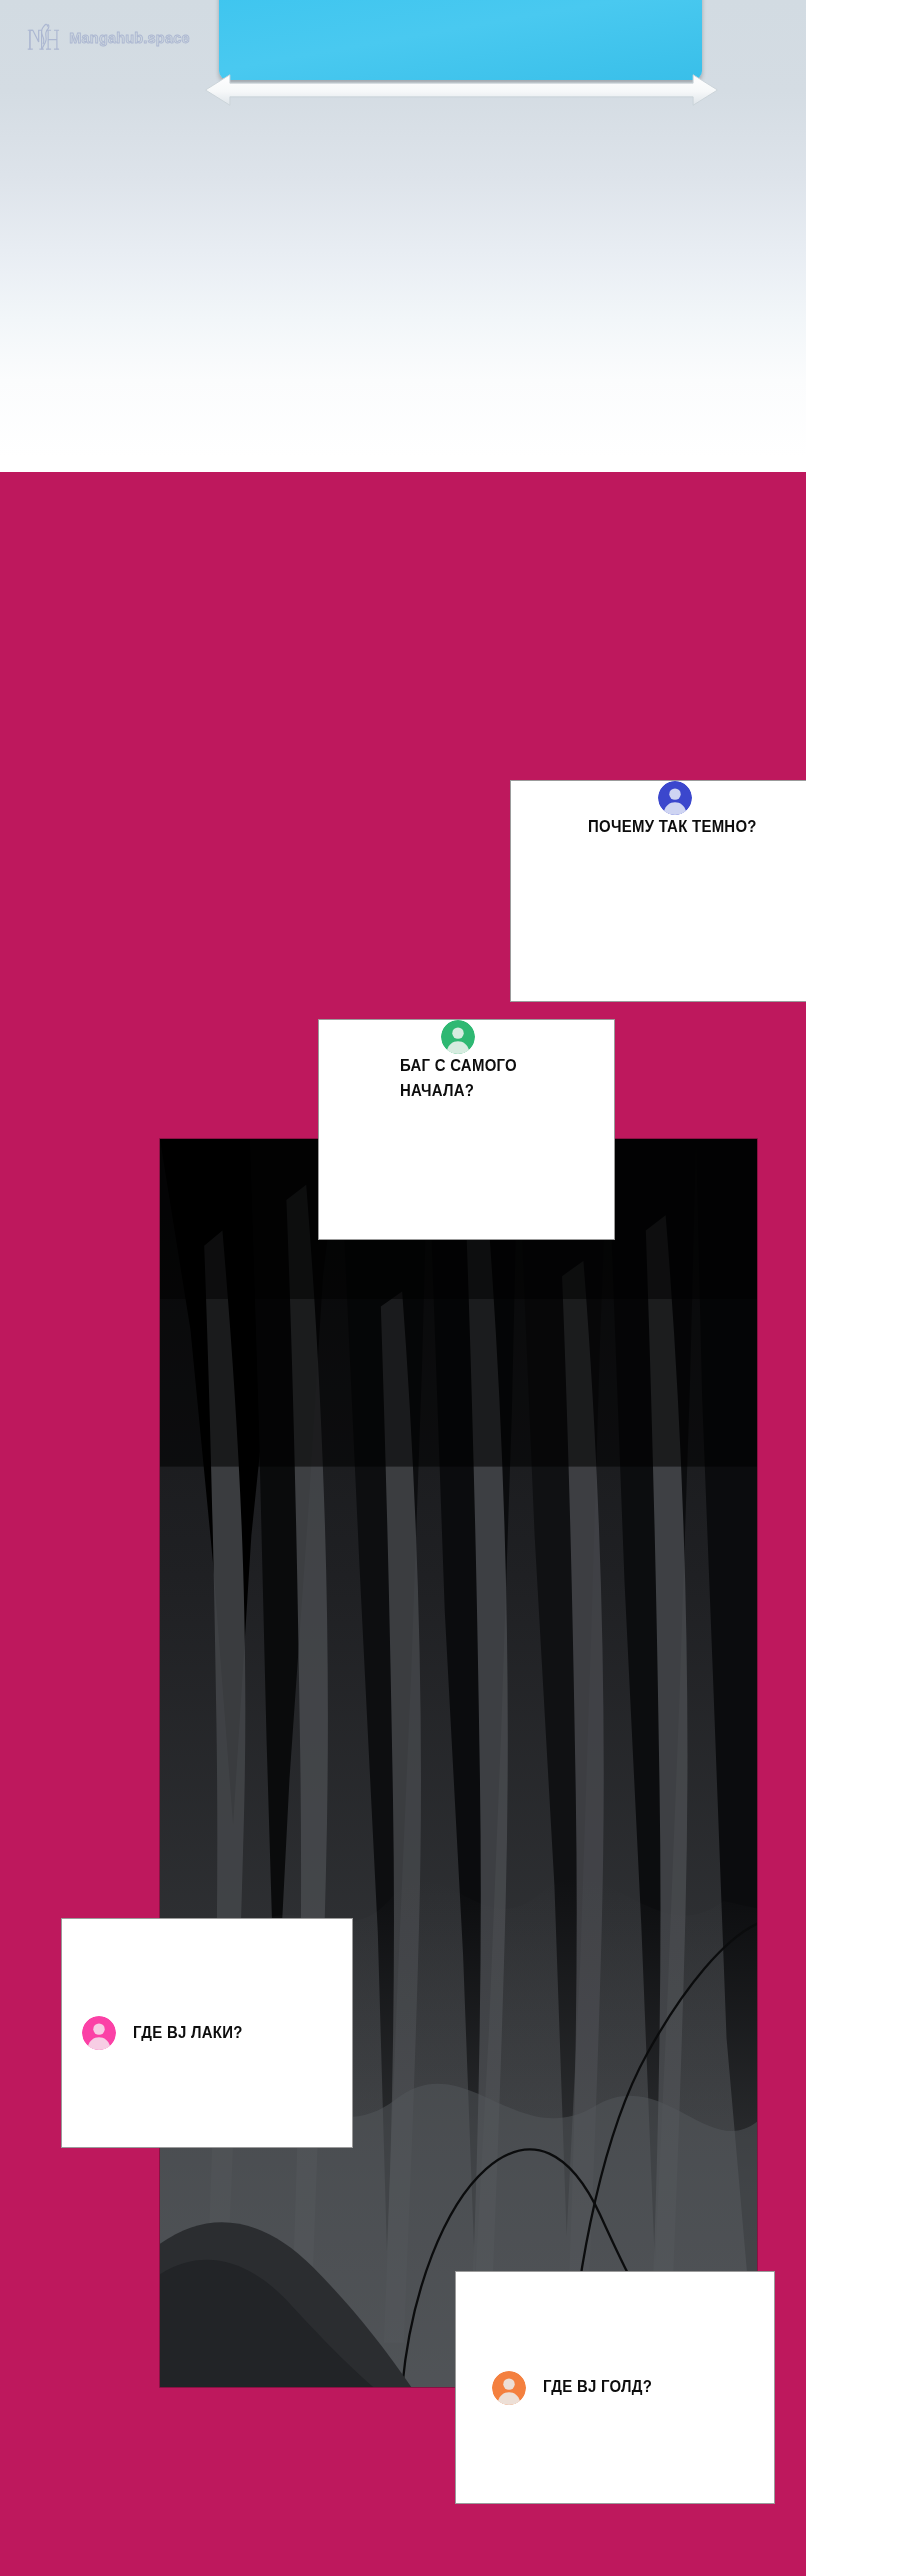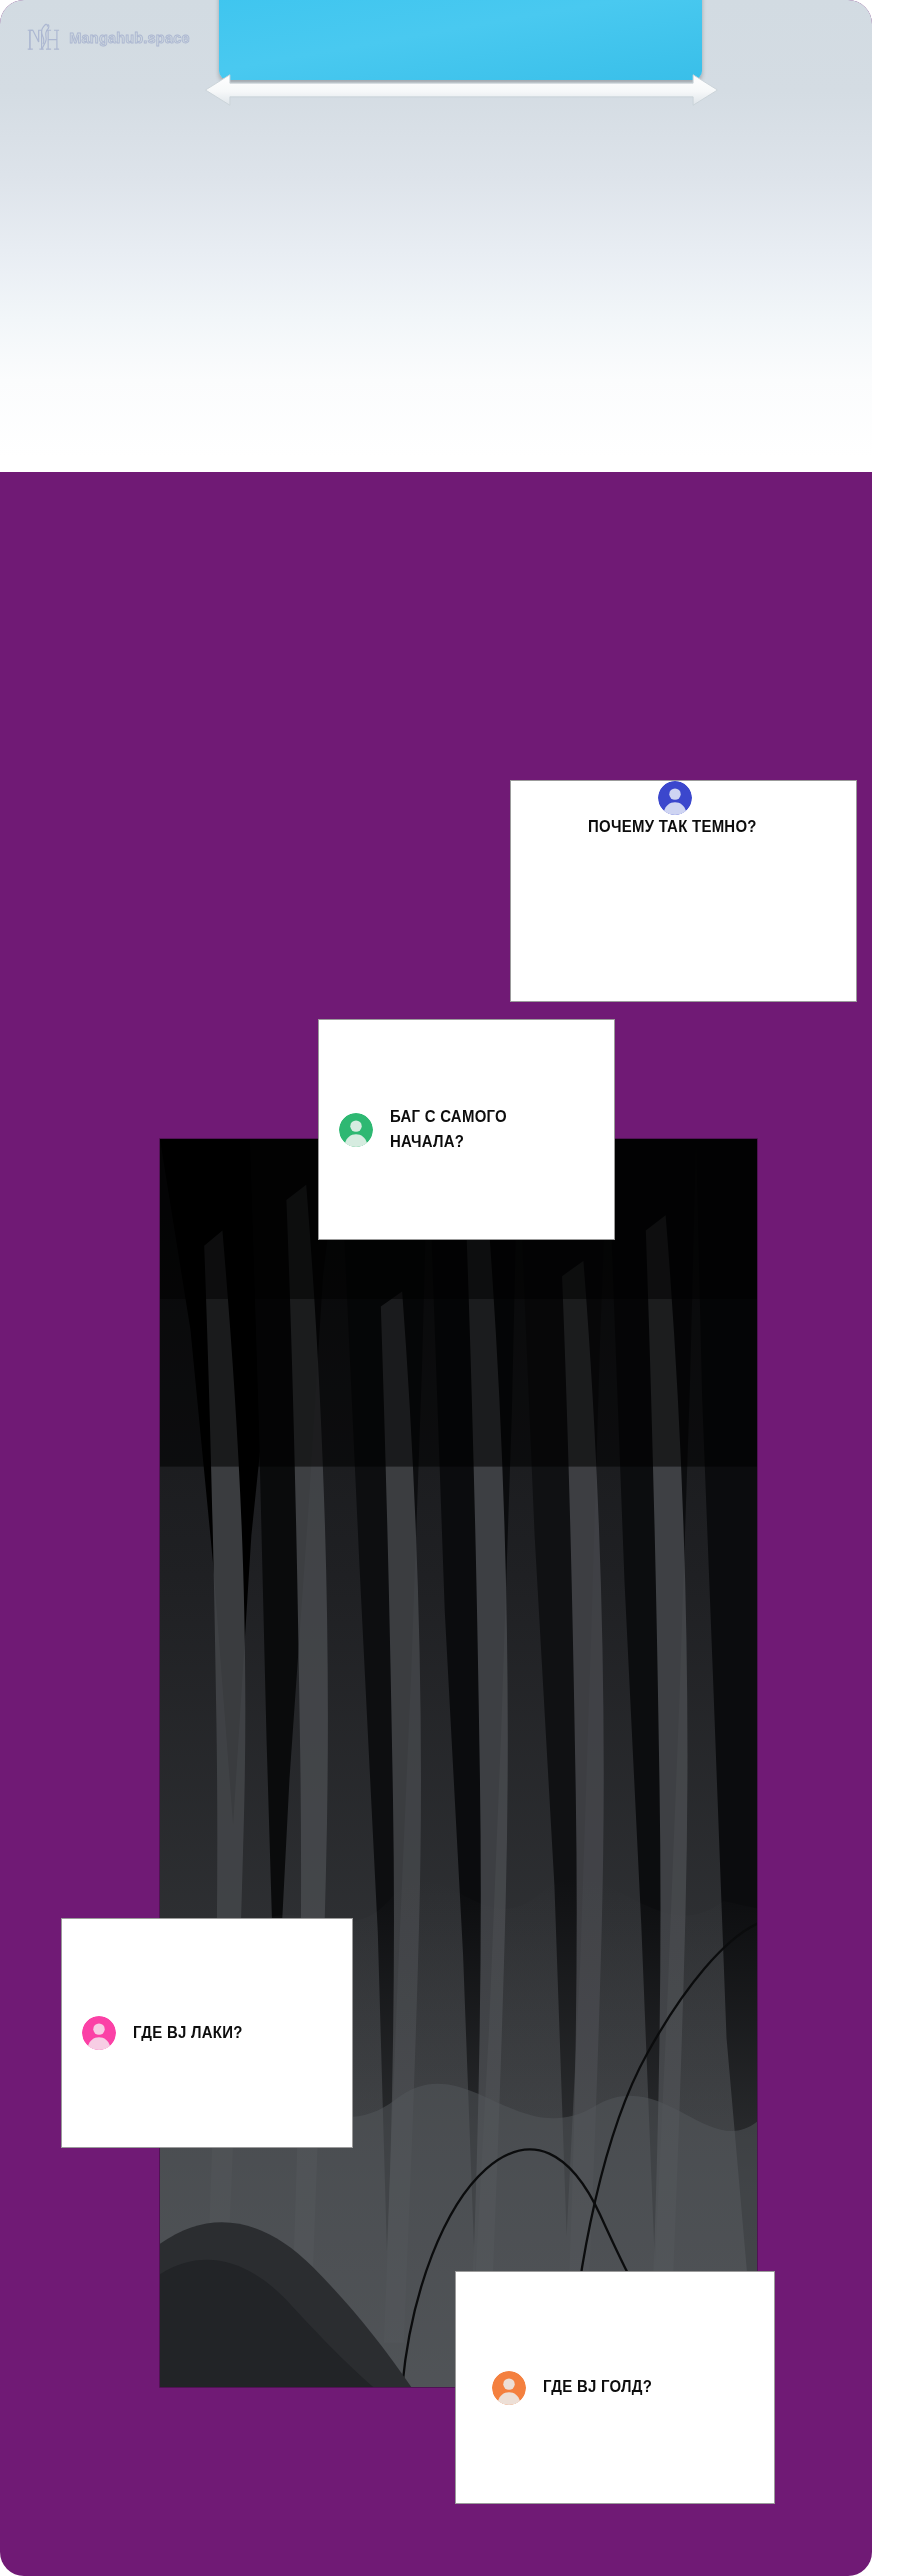--- a/index.html
+++ b/index.html
@@ -3,25 +3,24 @@
 <meta charset="utf-8">
 <title>Manga Reader Page</title>
 <style>
   html,body{margin:0;padding:0;}
   body{
     font-family:"Liberation Sans", sans-serif;
     background:#ffffff;
   }
   #page{
     position:relative;
-    width:872px;
+    width:806px;
     height:2576px;
     overflow:hidden;
-    background:#701a75;
-    border-radius:24px;
+    background:#be185d;
   }
 
   
   .bg-gradient{
     position:absolute;
     left:0; top:0; width:914px; height:472px;
     background:linear-gradient(to bottom,
         #d2dbe2 0px,
         #d4dce3 91px,
         #dde3ea 175px,
@@ -111,21 +110,21 @@
     line-height:1.45;
     letter-spacing:0.3px;
     color:#0d0d0d;
     transform:scaleX(.88);
     transform-origin:left center;
     white-space:pre-line;
   }
 
   
   #bubble-1{ left:510px; top:780px; width:347px; height:222px;flex-direction:column; }
-  #bubble-2{ left:318px; top:1019px; width:297px; height:221px; }
+  #bubble-2{ left:318px; top:1019px; width:297px; height:221px;flex-direction:column; }
   #bubble-3{ left:61px;  top:1918px; width:292px; height:230px; }
   #bubble-4{ left:455px; top:2271px; width:320px; height:233px;padding-left:36px; }
 </style>
 </head>
 <body>
 
 <div id="page">
 
   <div class="bg-gradient"></div>
 

